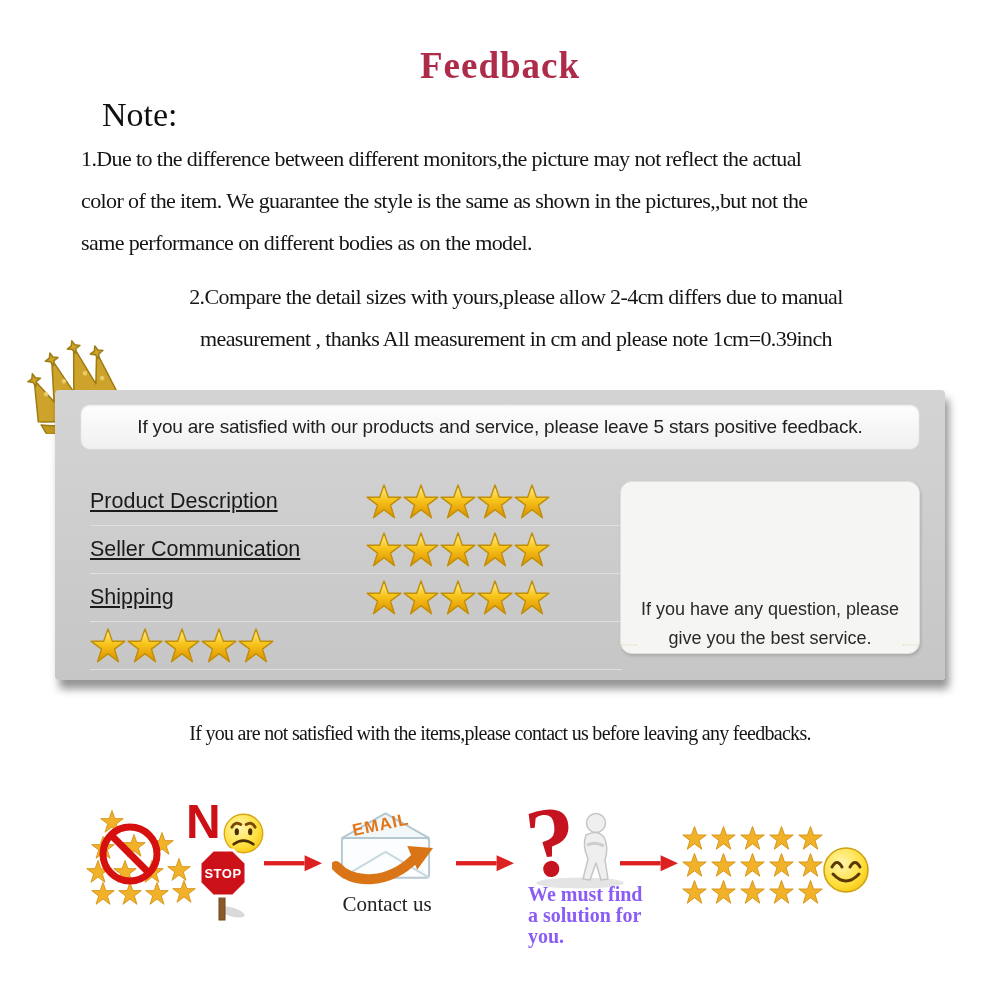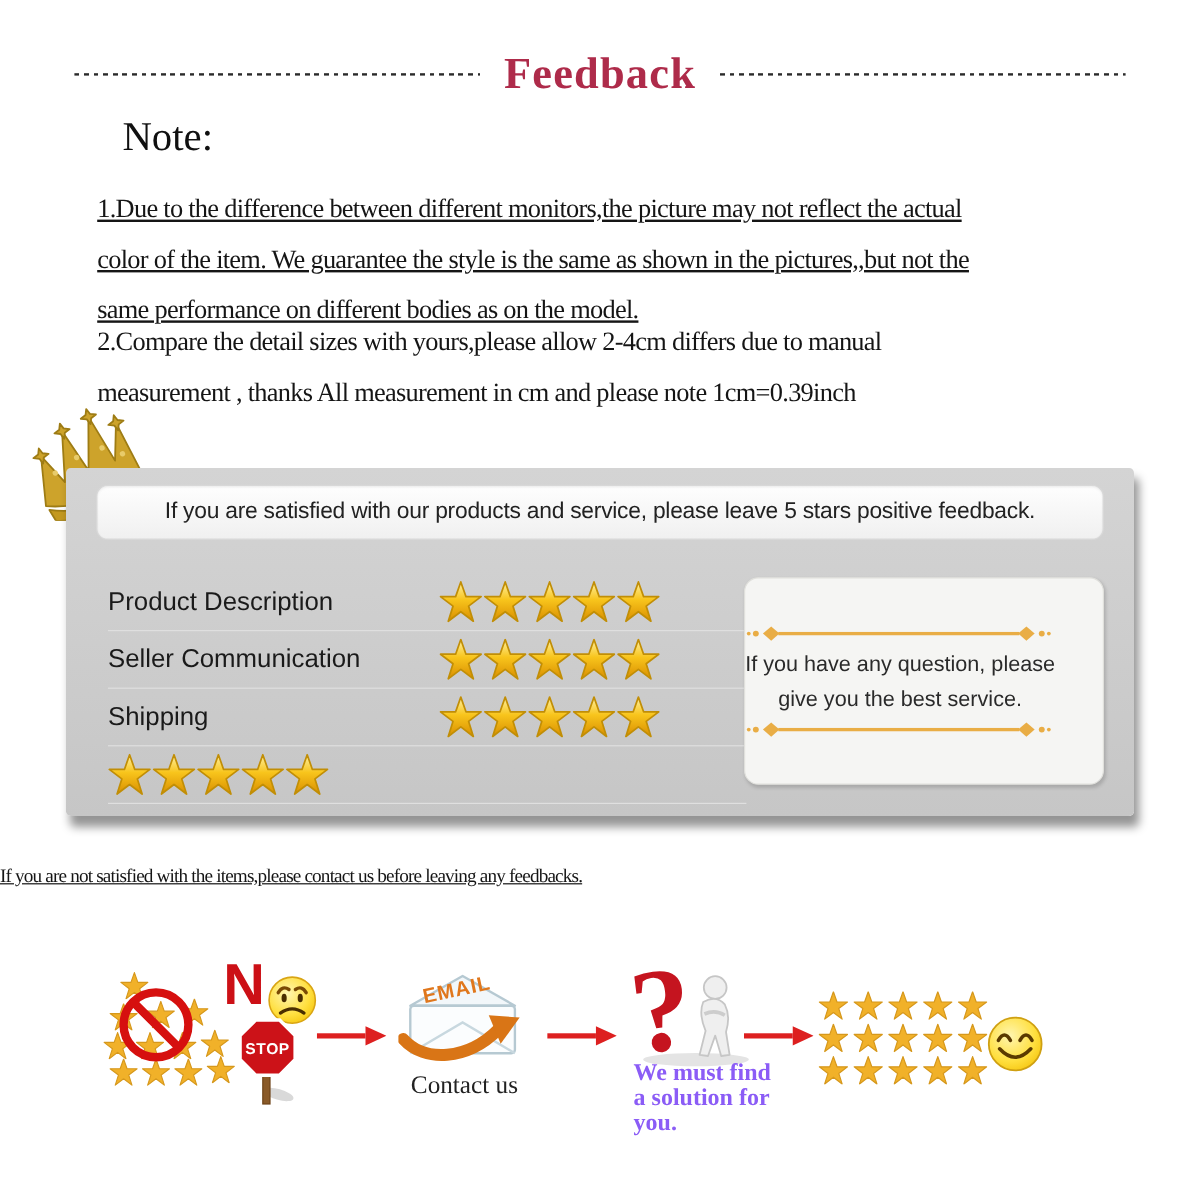--- a/index.html
+++ b/index.html
@@ -1,57 +1,57 @@
 <!DOCTYPE html>
 <html><head>
 <meta charset="utf-8">
 <style>
   html,body{margin:0;padding:0;background:#fff;}
   .page{position:relative;width:1000px;height:1000px;background:#ffffff;
         font-family:"Liberation Serif",serif;overflow:hidden;}
 
   
-  .header{position:absolute;left:62px;right:62px;top:40px;display:flex;align-items:center;gap:20px;}
+  .header{position:absolute;left:62px;right:62px;top:24px;display:flex;align-items:center;gap:20px;flex-direction:column;}
   .dash{flex:1;height:2px;background:repeating-linear-gradient(90deg,#2b2b2b 0 4px,transparent 4px 8px);}
   .title{margin:0;font-size:37px;font-weight:bold;color:#ae2b4a;letter-spacing:1px;
          font-family:"Liberation Serif",serif;}
 
   
   .note{position:absolute;left:84px;top:78px;margin:18px;font-size:34px;font-weight:normal;color:#101010;}
   .para{position:absolute;left:81px;width:870px;font-size:22px;letter-spacing:-0.6px;color:#151515;}
   .para .line{height:42px;line-height:42px;white-space:nowrap;}
-  .p1{top:153px;text-decoration:underline;} .p2{top:264px;}
+  .p1{top:138px;} .p2{top:276px;text-align:center;}
 
   
   .crown{position:absolute;left:20px;top:340px;width:104px;height:94px;}
 
   
   .panel{position:absolute;left:55px;top:390px;width:890px;height:290px;
          background:linear-gradient(#d4d4d4,#c6c6c6);border-radius:4px;
          box-shadow:4px 9px 8px rgba(0,0,0,.42);}
   .pill{position:absolute;left:25px;top:14px;width:838px;height:44px;
         background:linear-gradient(#fefefe,#f0f0f0);border:1px solid #d8d8d8;border-radius:10px;
         display:flex;align-items:center;justify-content:center;
         font-family:"Liberation Sans",sans-serif;font-size:19px;color:#222;
         white-space:nowrap;letter-spacing:-0.2px;box-shadow:inset 0 1px 2px rgba(0,0,0,.08);}
   .ratings{position:absolute;left:35px;top:88px;width:532px;}
   .rating-row{display:flex;align-items:center;height:47px;border-bottom:1px solid #dfdfdf;}
-  .rating-label{width:276px;font-family:"Liberation Sans",sans-serif;font-size:21.5px;color:#1a1a1a;}
+  .rating-label{width:276px;font-family:"Liberation Sans",sans-serif;font-size:21.5px;color:#1a1a1a;text-decoration:underline;}
   .rating-stars{display:flex;gap:1px;align-items:center;}
   .contact-box{position:absolute;left:565px;top:91px;width:298px;height:171px;
         background:#f5f5f3;border:1px solid #e0e0dc;border-radius:12px;
         box-shadow:1px 2px 3px rgba(0,0,0,.15);
-        display:flex;flex-direction:column;align-items:flex-start;justify-content:center;gap:3px;}
+        display:flex;flex-direction:row;align-items:flex-end;justify-content:center;gap:3px;}
   .contact-lines{font-family:"Liberation Sans",sans-serif;font-size:18px;color:#2a2a2a;text-align:center;}
   .contact-lines .line{height:29px;line-height:29px;white-space:nowrap;}
   .divider{width:256px;height:16px;}
 
   
-  .warning{position:absolute;left:0;right:0;top:722px;text-align:left;
-           font-size:16px;letter-spacing:-0.7px;color:#151515;text-decoration:underline;}
+  .warning{position:absolute;left:0;right:0;top:722px;text-align:center;
+           font-size:20px;letter-spacing:-0.7px;color:#151515;}
 
   
   .flow{position:absolute;left:0;top:780px;width:1000px;height:210px;}
   .cluster{position:absolute;left:86px;top:28px;width:116px;height:100px;}
   .cluster .cstar{position:absolute;}
   .prohibit{position:absolute;left:11px;top:13px;width:66px;height:66px;}
   .letter-n{position:absolute;left:186px;top:18px;font-family:"Liberation Sans",sans-serif;
             font-weight:bold;font-size:48px;line-height:1;color:#cc1016;}
   .sad{position:absolute;left:222px;top:32px;width:43px;height:43px;}
   .stop{position:absolute;left:198px;top:68px;width:50px;height:78px;}

